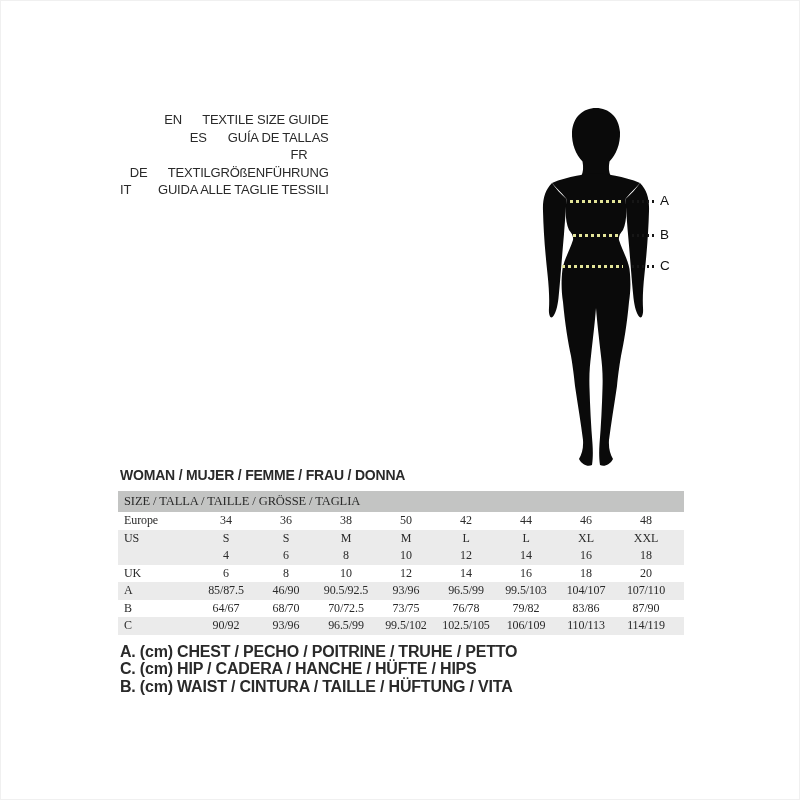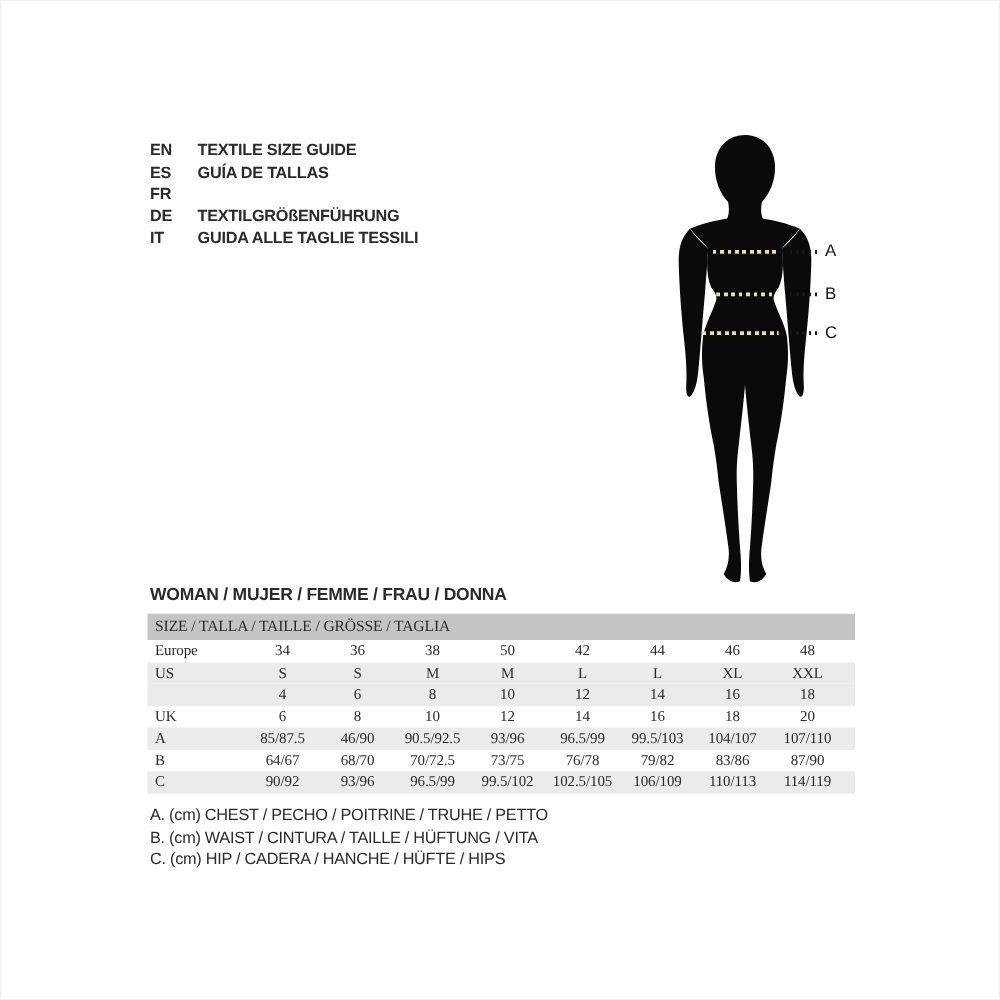--- a/index.html
+++ b/index.html
@@ -11,21 +11,21 @@
   }
   html,body{margin:0;padding:0;background:#fff;}
   #page{
     position:relative;width:800px;height:800px;background:#fff;overflow:hidden;
     font-family:"Liberation Sans",sans-serif;color:var(--text);
     box-shadow:inset 0 0 0 1px #f0f0f0;
   }
   
   #lang-list{position:absolute;left:120px;top:111px;}
   .lang-row{display:flex;height:17.5px;align-items:center;
-    font-size:13px;font-weight:700;letter-spacing:-0.2px;}
+    font-size:13px;font-weight:400;letter-spacing:-0.2px;justify-content:flex-end;}
   .lang-code{width:38px;}
   
   #figure-wrap{position:absolute;left:528px;top:106px;width:140px;height:368px;}
   #figure-wrap svg{display:block;width:100%;height:100%;}
   
   .measure-line{position:absolute;left:0;width:800px;height:3px;}
   .dots{position:absolute;top:0;height:2.6px;display:block;}
   .body-dots{background:repeating-linear-gradient(90deg,var(--measure-dot) 0 3px,transparent 3px 6px);z-index:3;}
   .link-dots{background:repeating-linear-gradient(90deg,#161616 0 2px,transparent 2px 5px);}
   .measure-label{position:absolute;left:660px;top:-7px;font-size:13.5px;font-weight:400;color:#111;}
@@ -35,21 +35,21 @@
   #size-table{position:absolute;left:118px;top:491px;width:566px;font-size:12px;letter-spacing:-0.1px;font-family:Liberation Serif, serif;}
   #table-header{height:21px;line-height:21px;background:var(--header-bg);padding-left:6px;
     box-sizing:border-box;font-size:12.5px;}
   .t-row{display:flex;height:17.5px;align-items:center;box-sizing:border-box;padding-right:8px;}
   .t-row.shade{background:var(--row-shade);}
   .t-label{width:78px;padding-left:6px;box-sizing:border-box;}
   .t-cell{width:60px;text-align:center;}
   
   #legend{position:absolute;left:120px;top:643px;}
   .legend-row{height:17.5px;display:flex;align-items:center;
-    font-size:13px;font-weight:400;letter-spacing:-0.2px;}
+    font-size:16px;font-weight:700;letter-spacing:-0.2px;}
 </style>
 </head>
 <body>
 
 <div id="page">
 
   <div id="lang-list">
       <div class="lang-row">
         <span class="lang-code">EN</span>
         <span class="lang-label">TEXTILE SIZE GUIDE</span>
@@ -182,17 +182,17 @@
           <span class="t-cell">102.5/105</span>
           <span class="t-cell">106/109</span>
           <span class="t-cell">110/113</span>
           <span class="t-cell">114/119</span>
         </div>
       </div>
   </div>
 
   <div id="legend">
       <div class="legend-row">A. (cm) CHEST / PECHO / POITRINE / TRUHE / PETTO</div>
+      <div class="legend-row">C. (cm) HIP / CADERA / HANCHE / HÜFTE / HIPS</div>
       <div class="legend-row">B. (cm) WAIST / CINTURA / TAILLE / HÜFTUNG / VITA</div>
-      <div class="legend-row">C. (cm) HIP / CADERA / HANCHE / HÜFTE / HIPS</div>
     </div>
 
 </div>
 
 </body></html>

